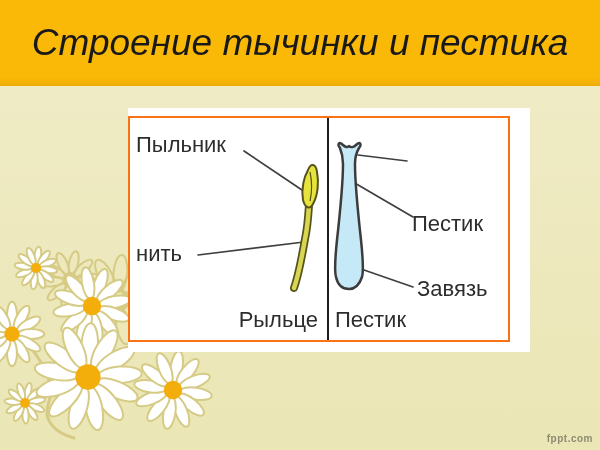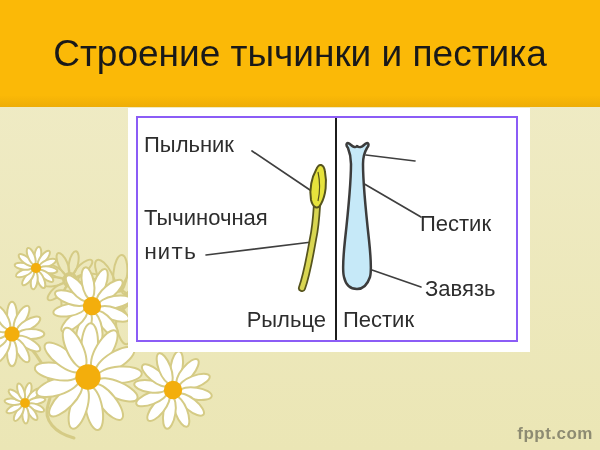--- a/index.html
+++ b/index.html
@@ -5,61 +5,61 @@
   html,body{margin:0;padding:0;}
   .slide{
     position:relative;
     width:600px;height:450px;
     overflow:hidden;
     background:linear-gradient(180deg, var(--background-top,#F0ECC8) 0%, var(--background-bottom,#EBE6B5) 100%);
     font-family:"Liberation Sans", sans-serif;
   }
   
   .title-band{
-    position:absolute;left:0;top:0;width:600px;height:107px;
+    position:absolute;left:0;top:0;width:600px;height:86px;
     background:linear-gradient(180deg, var(--title-band,#FBB907) 0%, var(--title-band,#FBB907) 89%, #eead06 100%);
-    display:flex;align-items:center;justify-content:center;
+    display:flex;align-items:center;justify-content:center;font-style:italic;
   }
   .title-band h1{
     margin:0;padding:0 10px;
     font-size:37px;font-weight:normal;color:#191919;
     letter-spacing:0px;white-space:nowrap;
   }
   
   .daisies{position:absolute;left:0;top:215px;width:220px;height:235px;z-index:1;}
   .daisy-petal{fill:var(--daisy-petal,#FFFFFF);stroke:var(--daisy-outline,#D5CB85);stroke-width:2;}
   .daisy-petal.outline{fill:none;}
   .daisy-center{fill:var(--daisy-center,#F3AE0C);stroke:none;}
   .daisy-center.outline{fill:none;stroke:var(--daisy-outline,#D5CB85);stroke-width:2;}
   .swirl{fill:none;stroke:var(--daisy-outline,#D5CB85);stroke-width:3;stroke-linecap:round;}
   
   .figure{
     position:absolute;left:128px;top:108px;width:402px;height:244px;
     background:#ffffff;z-index:2;
   }
   .diagram-box{
-    position:absolute;left:8px;top:8px;width:378px;height:222px;
-    border:2px solid #8b5cf6;background:#ffffff;
+    position:absolute;left:0;top:8px;width:378px;height:222px;
+    border:2px solid #f97316;background:#ffffff;
   }
   .diagram-art{position:absolute;left:0;top:0;width:378px;height:222px;}
   .divider{stroke:#1c1c1c;stroke-width:2;}
   .pointer{stroke:#3f3f3f;stroke-width:1.7;stroke-linecap:round;}
   .filament-outer{fill:none;stroke:var(--stamen-outline,#56541E);stroke-width:8;stroke-linecap:round;}
   .filament-inner{fill:none;stroke:var(--filament-fill,#D9D652);stroke-width:4.5;stroke-linecap:round;}
   .anther{fill:var(--anther-fill,#E6E33C);stroke:var(--stamen-outline,#56541E);stroke-width:2;stroke-linejoin:round;}
   .anther-vein{fill:none;stroke:var(--stamen-outline,#56541E);stroke-width:1.2;}
   .pistil{fill:var(--pistil-fill,#C6E9F8);stroke:var(--pistil-outline,#3C3C3C);stroke-width:2.5;stroke-linejoin:round;}
   .dlabel{
     position:absolute;color:#2d2d2d;font-size:22px;line-height:1.0;white-space:nowrap;
   }
   .dlabel.anchor-right{text-align:right;}
   
   .watermark{
     position:absolute;right:7px;bottom:6px;z-index:3;
-    font-size:17px;font-weight:bold;color:#8d8b72;letter-spacing:0.5px;
+    font-size:10px;font-weight:bold;color:#8d8b72;letter-spacing:0.5px;
   }
 </style>
 </head>
 <body>
 
 <div class="slide">
 
   <div class="title-band">
     <h1>Строение тычинки и пестика</h1>
   </div>
@@ -215,22 +215,21 @@
                  C 225,60 228,95 231,122
                  C 233,141 234,152 232,159
                  C 229,168 225,171 219,171
                  C 213,171 208,168 206,159
                  C 204,152 205,141 207,122
                  C 210,95 213,60 213,46
                  C 213,40 212,35 210,30 Z"></path>
       </svg>
 
       <div class="dlabel" style="left:6px;top:16px;">Пыльник</div>
-      <div class="dlabel" style="left:6px;top:89px;">Тычиночная</div>
-      <div class="dlabel" style="left:6px;top:125px;font-family:Liberation Mono, monospace;">нить</div>
+      <div class="dlabel" style="left:6px;top:125px;">нить</div>
       <div class="dlabel anchor-right" style="left:0;width:188px;top:191px;">Рыльце</div>
       <div class="dlabel" style="left:282px;top:95px;">Пестик</div>
       <div class="dlabel" style="left:287px;top:160px;">Завязь</div>
       <div class="dlabel" style="left:205px;top:191px;">Пестик</div>
     </div>
   </div>
 
   <div class="watermark">fppt.com</div>
 
 </div>

